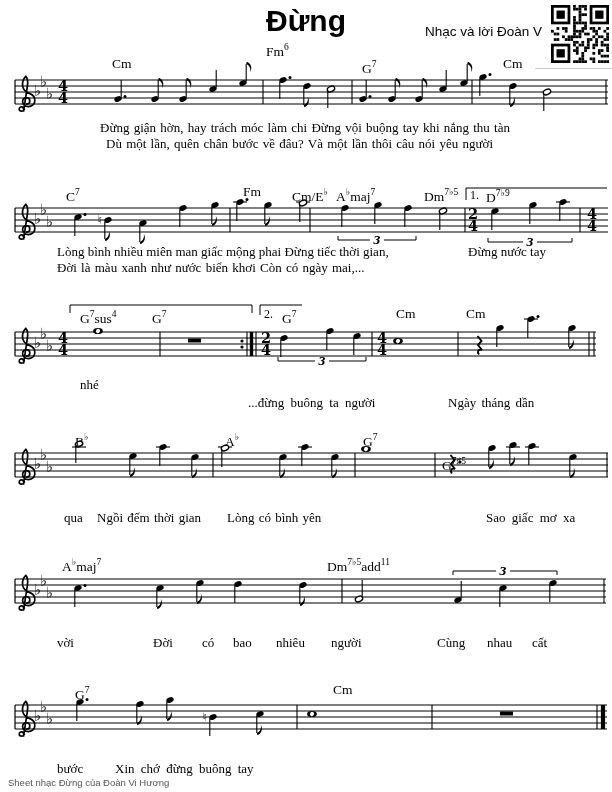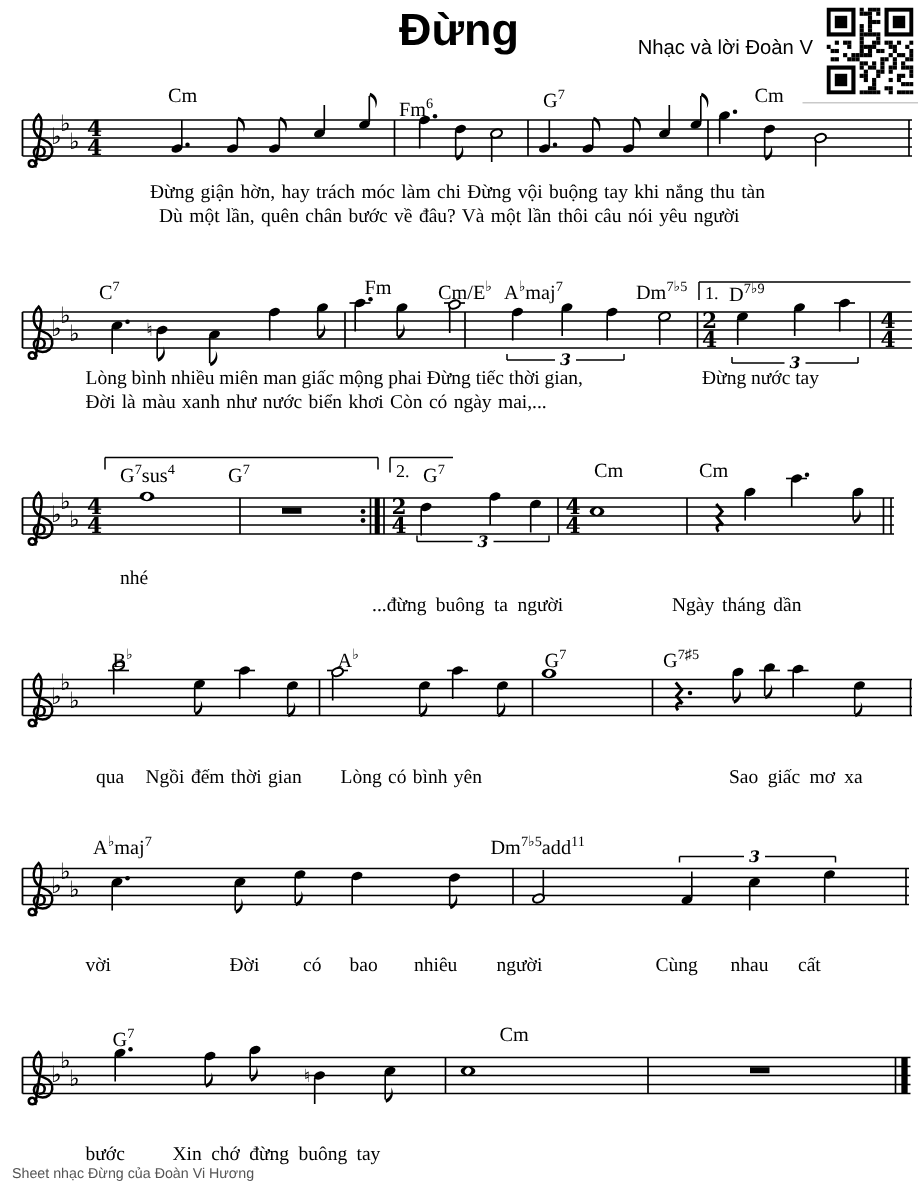--- a/index.html
+++ b/index.html
@@ -484,38 +484,38 @@
         <line x1="256.8" y1="715.5" x2="256.8" y2="733" stroke="#000" stroke-width="1.1"></line>
         <path d="M0,0 C3,-1 4.8,-4.2 4,-8.2 C6.4,-3.8 4.8,0.6 0.6,2.2 Z" transform="translate(256.8,733)"></path>
         <g>
           <ellipse cx="312" cy="714" rx="4.9" ry="3.1"></ellipse>
           <ellipse cx="312" cy="714" rx="2" ry="2.3" fill="#fff" transform="rotate(38 312 714)"></ellipse>
         </g>
       </g>
     </svg>
   <div id="chords">
       <div class="chord" style="left: 112px; top: 57px;"><span>Cm</span></div>
-      <div class="chord" style="left: 266px; top: 63px;"><span>Fm</span><sup>6</sup></div>
+      <div class="chord" style="left: 266px; top: 40px;"><span>Fm</span><sup>6</sup></div>
       <div class="chord" style="left: 362px; top: 57px;"><span>G</span><sup>7</sup></div>
       <div class="chord" style="left: 503px; top: 57px;"><span>Cm</span></div>
       <div class="chord" style="left: 66px; top: 185px;"><span>C</span><sup>7</sup></div>
       <div class="chord" style="left: 243px; top: 185px;"><span>Fm</span></div>
       <div class="chord" style="left: 292px; top: 185px;"><span>Cm/E</span><sup>♭</sup></div>
       <div class="chord" style="left: 336px; top: 185px;"><span>A</span><sup>♭</sup><span>maj</span><sup>7</sup></div>
       <div class="chord" style="left: 424px; top: 185px;"><span>Dm</span><sup>7♭5</sup></div>
       <div class="chord" style="left: 486px; top: 186px;"><span>D</span><sup>7♭9</sup></div>
       <div class="chord" style="left: 80px; top: 307px;"><span>G</span><sup>7</sup><span>sus</span><sup>4</sup></div>
       <div class="chord" style="left: 152px; top: 307px;"><span>G</span><sup>7</sup></div>
       <div class="chord" style="left: 282px; top: 307px;"><span>G</span><sup>7</sup></div>
       <div class="chord" style="left: 396px; top: 307px;"><span>Cm</span></div>
       <div class="chord" style="left: 466px; top: 307px;"><span>Cm</span></div>
       <div class="chord" style="left: 75px; top: 430px;"><span>B</span><sup>♭</sup></div>
       <div class="chord" style="left: 225px; top: 430px;"><span>A</span><sup>♭</sup></div>
       <div class="chord" style="left: 363px; top: 430px;"><span>G</span><sup>7</sup></div>
-      <div class="chord" style="left: 442px; top: 430px;"><span>G</span><sup>7♯5</sup></div>
+      <div class="chord" style="left: 442px; top: 454px;"><span>G</span><sup>7♯5</sup></div>
       <div class="chord" style="left: 62px; top: 555px;"><span>A</span><sup>♭</sup><span>maj</span><sup>7</sup></div>
       <div class="chord" style="left: 327px; top: 555px;"><span>Dm</span><sup>7♭5</sup><span>add</span><sup>11</sup></div>
       <div class="chord" style="left: 75px; top: 683px;"><span>G</span><sup>7</sup></div>
       <div class="chord" style="left: 333px; top: 683px;"><span>Cm</span></div>
     </div>
   <div id="lyrics">
       <div class="lyric" style="left: 100px; top: 120px; word-spacing: 1px;">Đừng giận hờn, hay trách móc làm chi Đừng vội buộng tay khi nắng thu tàn</div>
       <div class="lyric" style="left: 106px; top: 136px; word-spacing: 1px;">Dù một lần, quên chân bước về đâu? Và một lần thôi câu nói yêu người</div>
       <div class="lyric" style="left: 57px; top: 244px;">Lòng bình nhiều miên man giấc mộng phai Đừng tiếc thời gian,</div>
       <div class="lyric" style="left: 468px; top: 244px;">Đừng nước tay</div>

